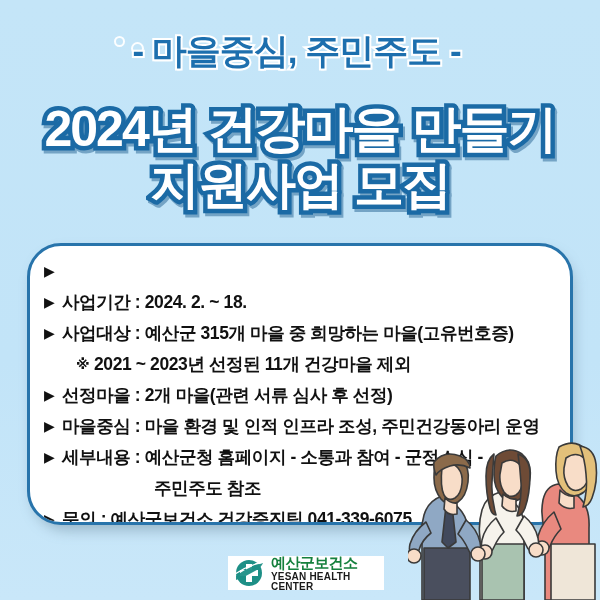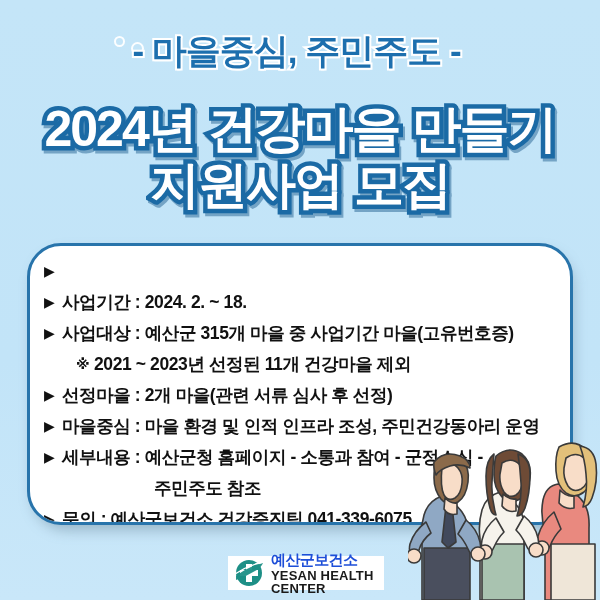--- a/index.html
+++ b/index.html
@@ -93,24 +93,24 @@
   .logo-wrap{
     position:absolute;left:228px;top:556px;
     width:156px;height:34px;
     background:#ffffff;
     display:flex;align-items:center;gap:7px;
     padding:2px 6px;box-sizing:border-box;
   }
   .logo-mark{width:30px;height:30px;flex:0 0 30px;}
   .logo-text{display:flex;flex-direction:column;justify-content:center;line-height:1;}
   .logo-ko{
-    font-size:15px;font-weight:900;color:#1d4ed8;letter-spacing:-.6px;
+    font-size:15px;font-weight:900;color:#15803d;letter-spacing:-.6px;
   }
   .logo-en{
-    font-size:13px;font-weight:800;color:#1a1a1a;letter-spacing:.2px;margin-top:2px;
+    font-size:10px;font-weight:800;color:#1a1a1a;letter-spacing:.2px;margin-top:2px;
   }
 </style>
 </head>
 <body>
 
 <div id="poster">
 
   <span class="bubble b1"></span>
   <span class="bubble b2"></span>
 
@@ -124,21 +124,21 @@
     <div class="lines" id="lines">
         <div class="line">
           <span class="tri">▶</span>
         </div>
         <div class="line">
           <span class="tri">▶</span>
           <span class="txt">사업기간 : 2024. 2. ~ 18.</span>
         </div>
         <div class="line">
           <span class="tri">▶</span>
-          <span class="txt">사업대상 : 예산군 315개 마을 중 사업기간 마을(고유번호증)</span>
+          <span class="txt">사업대상 : 예산군 315개 마을 중 희망하는 마을(고유번호증)</span>
         </div>
         <div class="line indent">
           <span class="tri">※</span>
           <span class="txt">2021 ~ 2023년 선정된 11개 건강마을 제외</span>
         </div>
         <div class="line">
           <span class="tri">▶</span>
           <span class="txt">선정마을 : 2개 마을(관련 서류 심사 후 선정)</span>
         </div>
         <div class="line">

